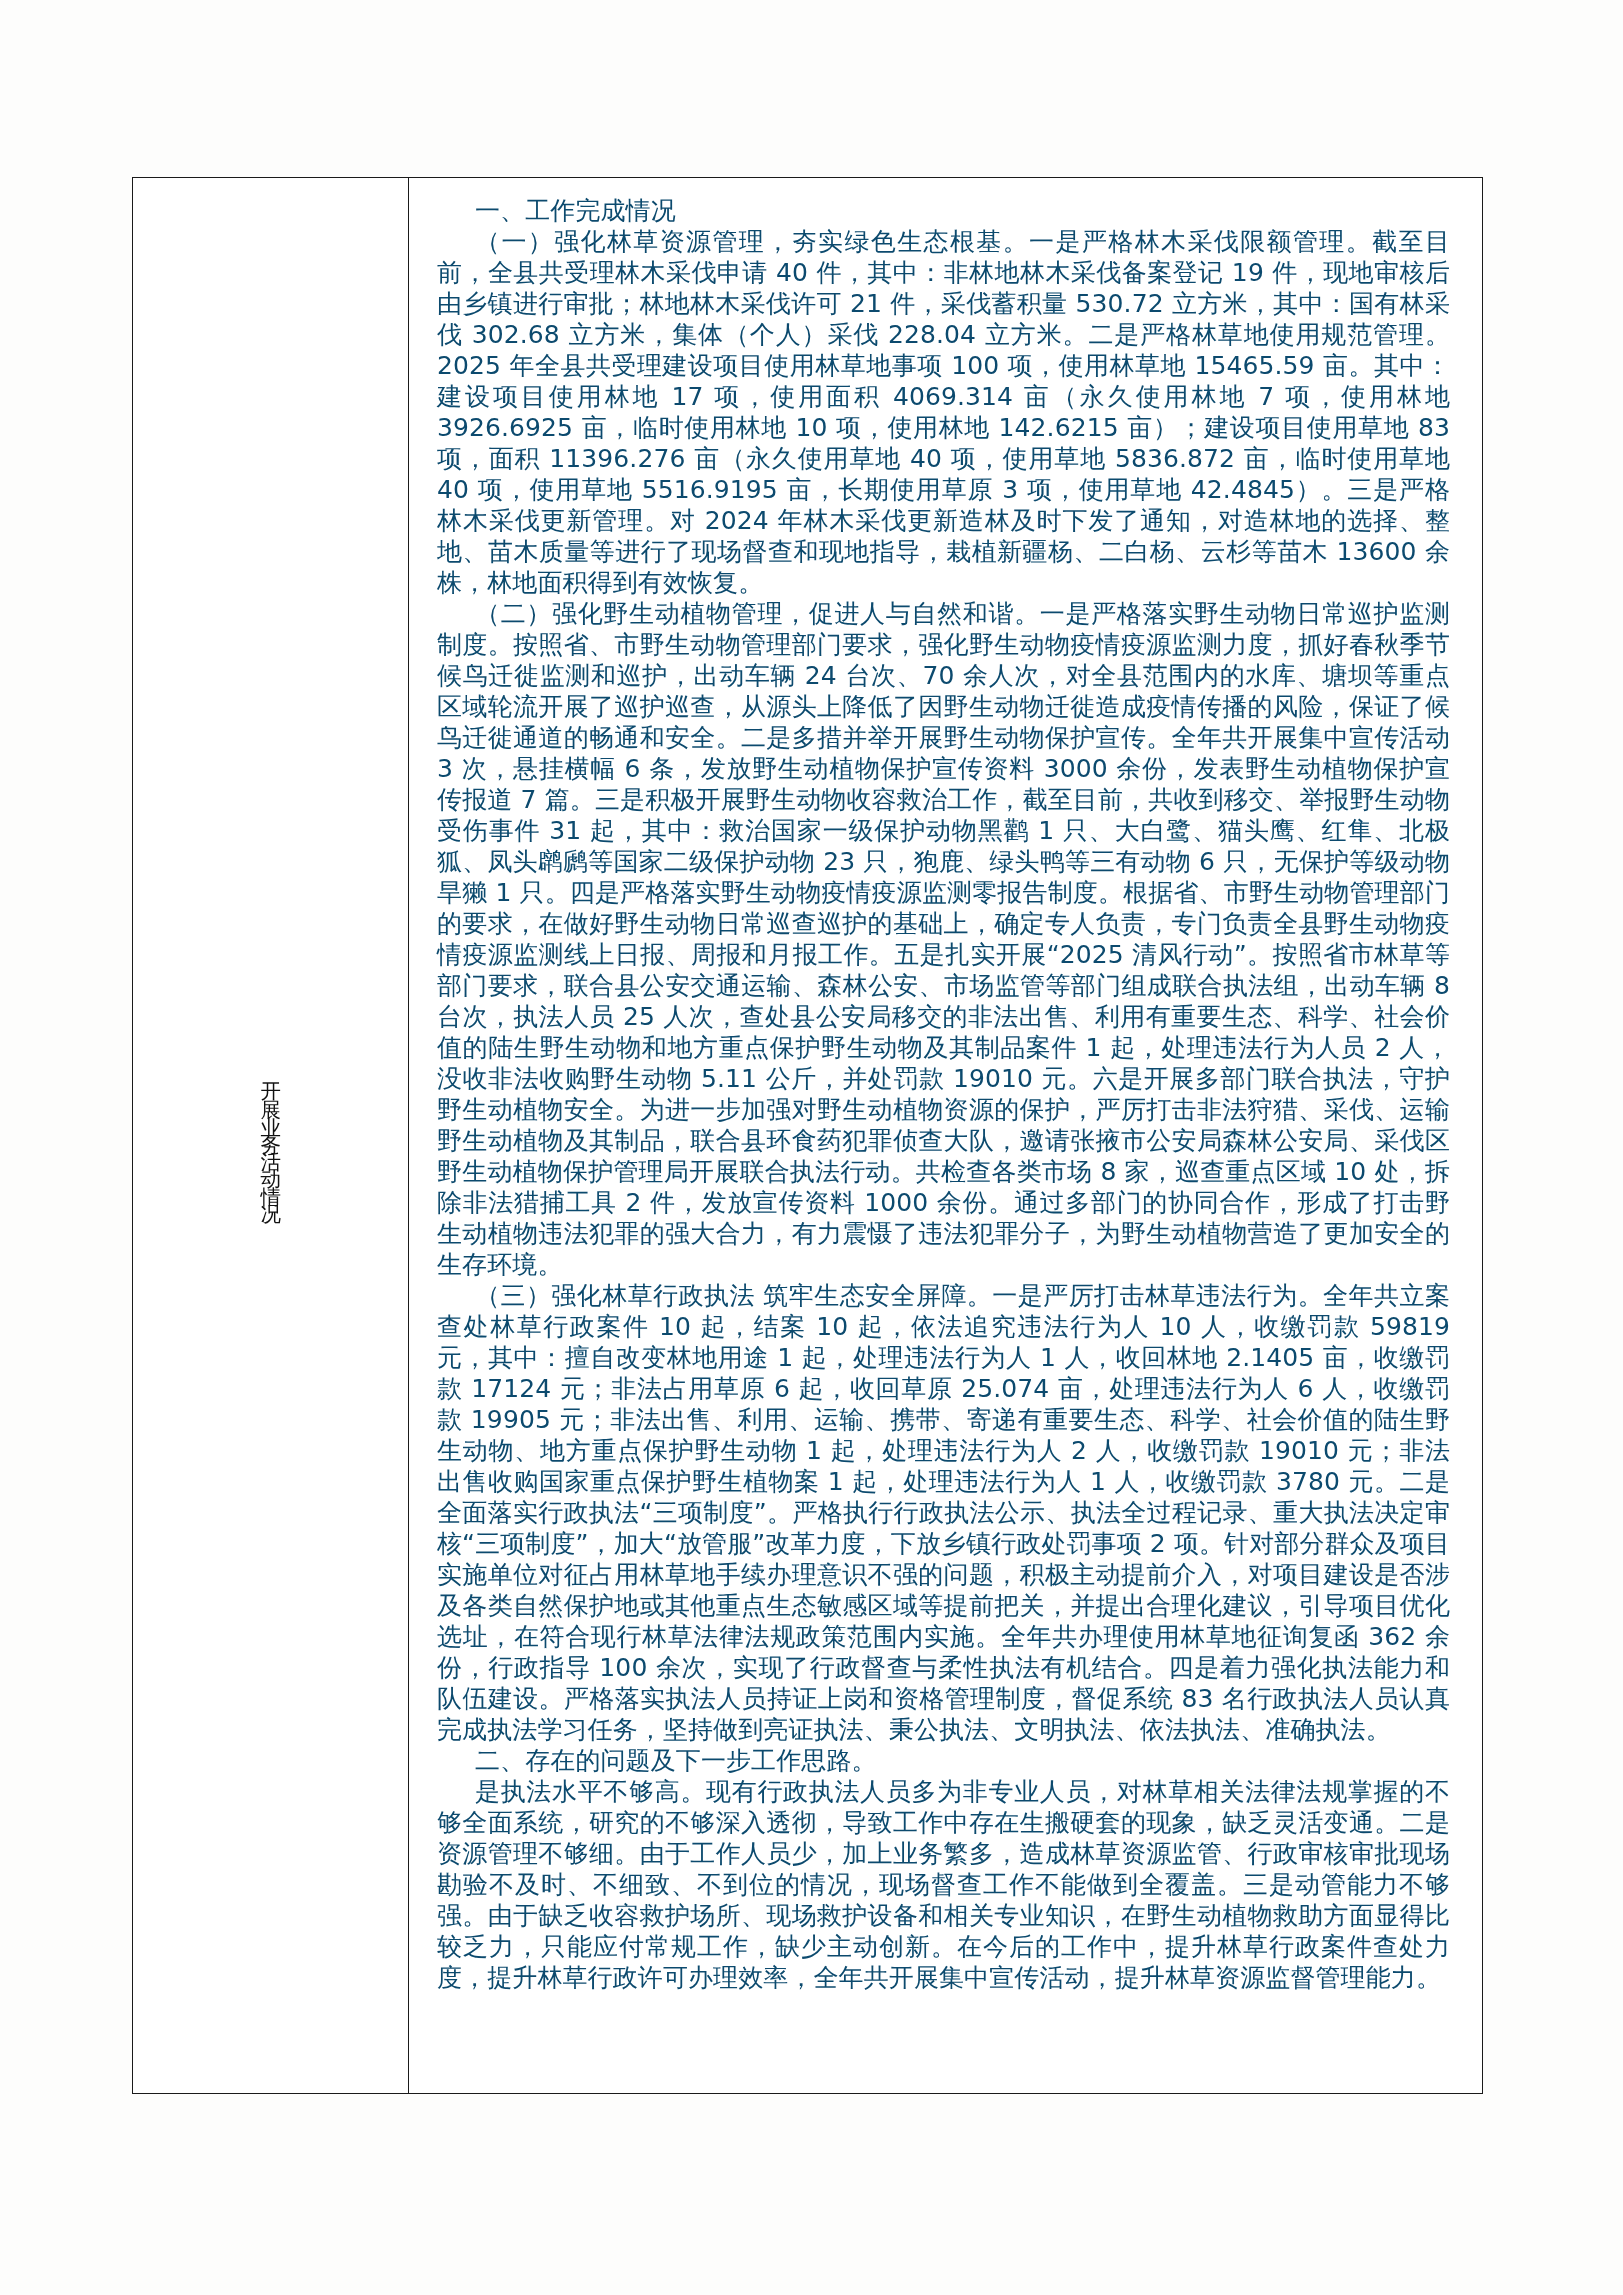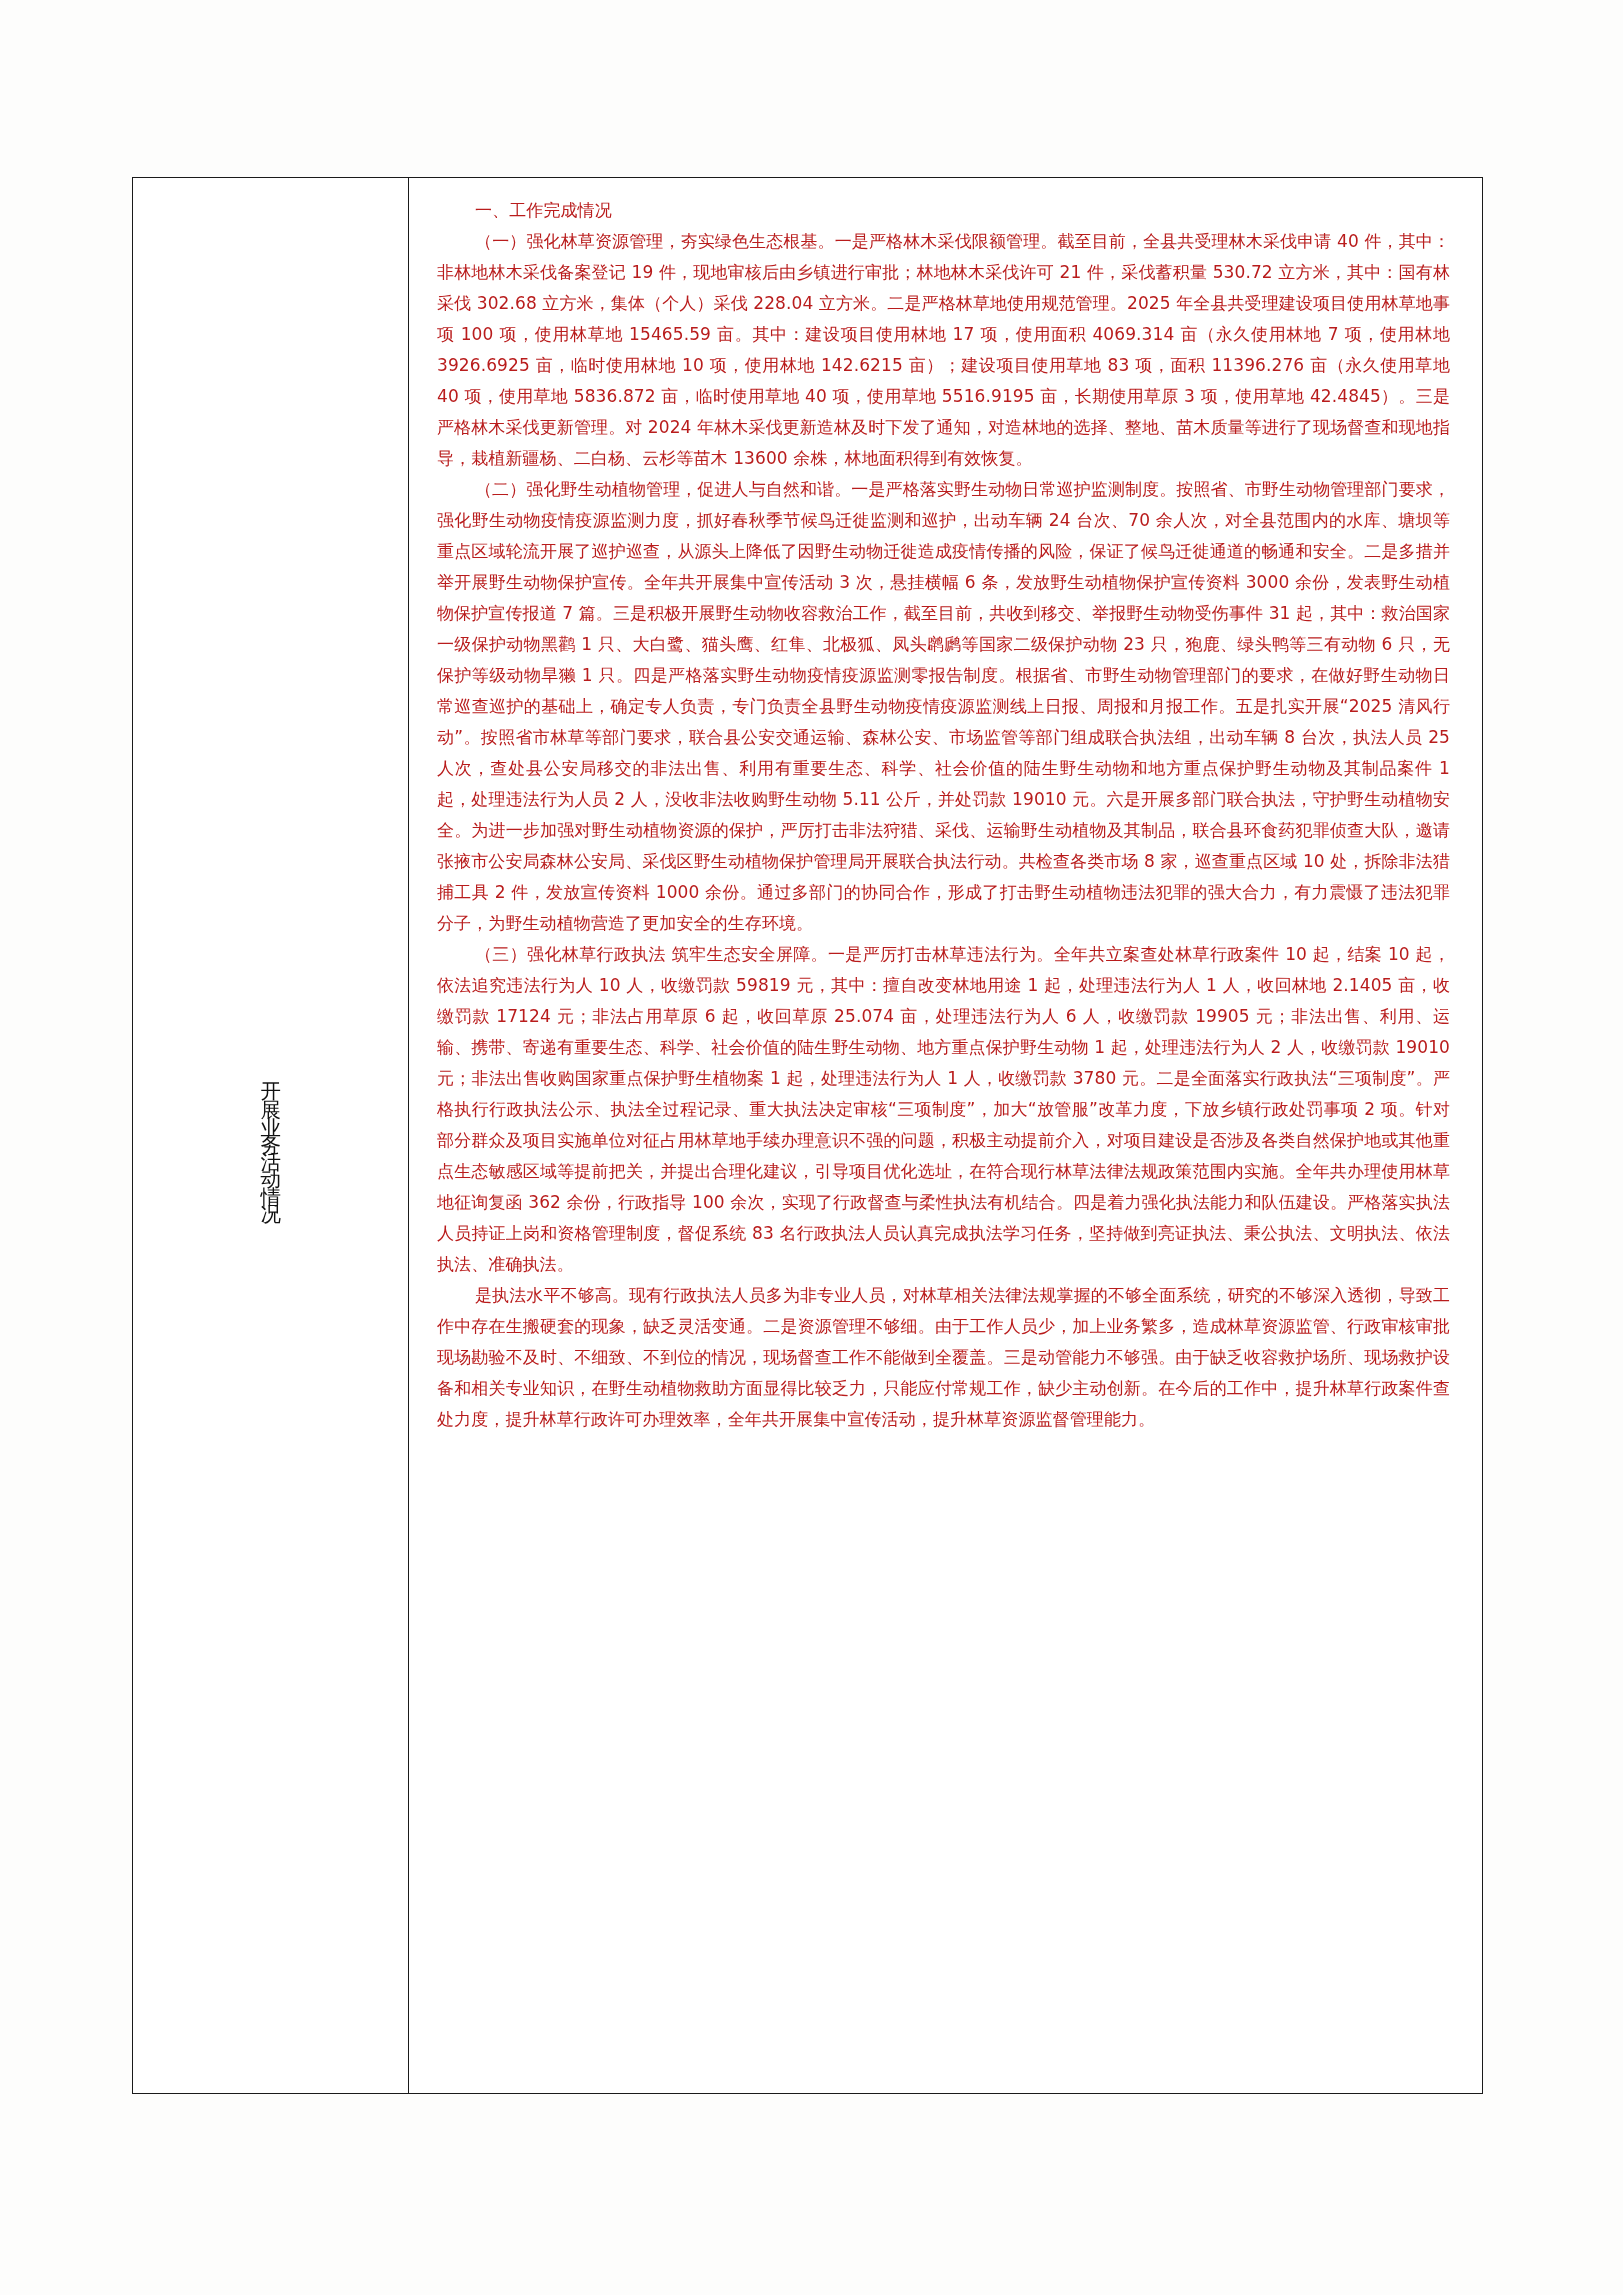--- a/index.html
+++ b/index.html
@@ -51,27 +51,27 @@
     white-space: nowrap;
     max-height: 819px;
   }
   .content-cell {
     flex: 1;
     box-sizing: border-box;
     padding: 17.4px 32px 17.4px 28px;
     overflow: hidden;
   }
   .para {
-    font-size: 17px;
+    font-size: 25px;
     line-height: 31px;
     text-align: justify;
     text-justify: inter-ideograph;
     margin: 0;
     letter-spacing: 0.1px;
-    color: #b91c1c;
+    color: #0c4a6e;
     font-family: "DejaVu Sans", "Liberation Sans", sans-serif;
   }
   .para.indent {
     text-indent: 38px;
   }
 </style>
 </head>
 <body>
 
 <div class="page">
@@ -79,18 +79,19 @@
 
     <div class="label-cell">
       <div class="vertical-label">开展业务活动情况</div>
     </div>
 
     <div class="content-cell">
       <p class="para indent">一、工作完成情况</p>
       <p class="para indent">（一）强化林草资源管理，夯实绿色生态根基。一是严格林木采伐限额管理。截至目前，全县共受理林木采伐申请 40 件，其中：非林地林木采伐备案登记 19 件，现地审核后由乡镇进行审批；林地林木采伐许可 21 件，采伐蓄积量 530.72 立方米，其中：国有林采伐 302.68 立方米，集体（个人）采伐 228.04 立方米。二是严格林草地使用规范管理。2025 年全县共受理建设项目使用林草地事项 100 项，使用林草地 15465.59 亩。其中：建设项目使用林地 17 项，使用面积 4069.314 亩（永久使用林地 7 项，使用林地 3926.6925 亩，临时使用林地 10 项，使用林地 142.6215 亩）；建设项目使用草地 83 项，面积 11396.276 亩（永久使用草地 40 项，使用草地 5836.872 亩，临时使用草地 40 项，使用草地 5516.9195 亩，长期使用草原 3 项，使用草地 42.4845）。三是严格林木采伐更新管理。对 2024 年林木采伐更新造林及时下发了通知，对造林地的选择、整地、苗木质量等进行了现场督查和现地指导，栽植新疆杨、二白杨、云杉等苗木 13600 余株，林地面积得到有效恢复。</p>
       <p class="para indent">（二）强化野生动植物管理，促进人与自然和谐。一是严格落实野生动物日常巡护监测制度。按照省、市野生动物管理部门要求，强化野生动物疫情疫源监测力度，抓好春秋季节候鸟迁徙监测和巡护，出动车辆 24 台次、70 余人次，对全县范围内的水库、塘坝等重点区域轮流开展了巡护巡查，从源头上降低了因野生动物迁徙造成疫情传播的风险，保证了候鸟迁徙通道的畅通和安全。二是多措并举开展野生动物保护宣传。全年共开展集中宣传活动 3 次，悬挂横幅 6 条，发放野生动植物保护宣传资料 3000 余份，发表野生动植物保护宣传报道 7 篇。三是积极开展野生动物收容救治工作，截至目前，共收到移交、举报野生动物受伤事件 31 起，其中：救治国家一级保护动物黑鹳 1 只、大白鹭、猫头鹰、红隼、北极狐、凤头䴙䴘等国家二级保护动物 23 只，狍鹿、绿头鸭等三有动物 6 只，无保护等级动物旱獭 1 只。四是严格落实野生动物疫情疫源监测零报告制度。根据省、市野生动物管理部门的要求，在做好野生动物日常巡查巡护的基础上，确定专人负责，专门负责全县野生动物疫情疫源监测线上日报、周报和月报工作。五是扎实开展“2025 清风行动”。按照省市林草等部门要求，联合县公安交通运输、森林公安、市场监管等部门组成联合执法组，出动车辆 8 台次，执法人员 25 人次，查处县公安局移交的非法出售、利用有重要生态、科学、社会价值的陆生野生动物和地方重点保护野生动物及其制品案件 1 起，处理违法行为人员 2 人，没收非法收购野生动物 5.11 公斤，并处罚款 19010 元。六是开展多部门联合执法，守护野生动植物安全。为进一步加强对野生动植物资源的保护，严厉打击非法狩猎、采伐、运输野生动植物及其制品，联合县环食药犯罪侦查大队，邀请张掖市公安局森林公安局、采伐区野生动植物保护管理局开展联合执法行动。共检查各类市场 8 家，巡查重点区域 10 处，拆除非法猎捕工具 2 件，发放宣传资料 1000 余份。通过多部门的协同合作，形成了打击野生动植物违法犯罪的强大合力，有力震慑了违法犯罪分子，为野生动植物营造了更加安全的生存环境。</p>
       <p class="para indent">（三）强化林草行政执法  筑牢生态安全屏障。一是严厉打击林草违法行为。全年共立案查处林草行政案件 10 起，结案 10 起，依法追究违法行为人 10 人，收缴罚款 59819 元，其中：擅自改变林地用途 1 起，处理违法行为人 1 人，收回林地 2.1405 亩，收缴罚款 17124 元；非法占用草原 6 起，收回草原 25.074 亩，处理违法行为人 6 人，收缴罚款 19905 元；非法出售、利用、运输、携带、寄递有重要生态、科学、社会价值的陆生野生动物、地方重点保护野生动物 1 起，处理违法行为人 2 人，收缴罚款 19010 元；非法出售收购国家重点保护野生植物案 1 起，处理违法行为人 1 人，收缴罚款 3780 元。二是全面落实行政执法“三项制度”。严格执行行政执法公示、执法全过程记录、重大执法决定审核“三项制度”，加大“放管服”改革力度，下放乡镇行政处罚事项 2 项。针对部分群众及项目实施单位对征占用林草地手续办理意识不强的问题，积极主动提前介入，对项目建设是否涉及各类自然保护地或其他重点生态敏感区域等提前把关，并提出合理化建议，引导项目优化选址，在符合现行林草法律法规政策范围内实施。全年共办理使用林草地征询复函 362 余份，行政指导 100 余次，实现了行政督查与柔性执法有机结合。四是着力强化执法能力和队伍建设。严格落实执法人员持证上岗和资格管理制度，督促系统 83 名行政执法人员认真完成执法学习任务，坚持做到亮证执法、秉公执法、文明执法、依法执法、准确执法。</p>
+      <p class="para indent">二、存在的问题及下一步工作思路。</p>
       <p class="para indent">是执法水平不够高。现有行政执法人员多为非专业人员，对林草相关法律法规掌握的不够全面系统，研究的不够深入透彻，导致工作中存在生搬硬套的现象，缺乏灵活变通。二是资源管理不够细。由于工作人员少，加上业务繁多，造成林草资源监管、行政审核审批现场勘验不及时、不细致、不到位的情况，现场督查工作不能做到全覆盖。三是动管能力不够强。由于缺乏收容救护场所、现场救护设备和相关专业知识，在野生动植物救助方面显得比较乏力，只能应付常规工作，缺少主动创新。在今后的工作中，提升林草行政案件查处力度，提升林草行政许可办理效率，全年共开展集中宣传活动，提升林草资源监督管理能力。</p>
     </div>
 
   </div>
 </div>
 
 
 </body></html>

